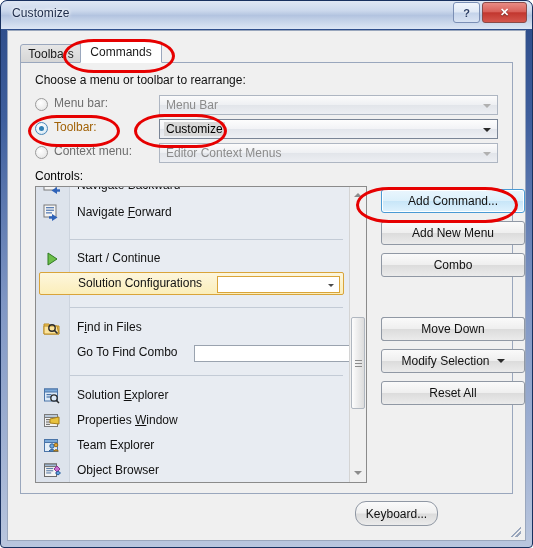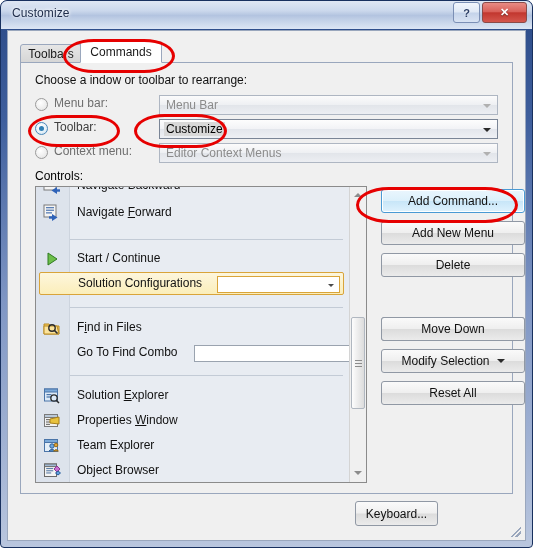--- a/index.html
+++ b/index.html
@@ -124,21 +124,21 @@
     background: radial-gradient(circle at 40% 35%, #ffffff 0%, #e4f0f8 60%, #b9d6e8 100%);
   }
   .radio.on::after {
     content: ""; position: absolute;
     left: 3px; top: 3px; width: 5px; height: 5px;
     border-radius: 50%;
     background: #2f7fb5;
   }
   .radio-label {
     position: absolute; left: 19px; top: 1px;
-    font-size: 12px; color: #404040;
+    font-size: 12px; color: #a16207;
     white-space: nowrap;
   }
   .radio-label.dim { color: #6e6e6e; }
 
   
   .combo {
     position: absolute; left: 124px; right: 0; top: 0; height: 20px;
     box-sizing: border-box;
     border: 1px solid #aeb6c2;
     background: linear-gradient(180deg,#fbfbfb 0%, #eef0f3 48%, #e2e5ea 52%, #eceef2 100%);
@@ -314,21 +314,21 @@
     border-right: 4px solid transparent;
     border-top: 4px solid #2a2a2a;
   }
 
   
   .bottombtn {
     position: absolute; bottom: 14px;
     width: 80px; height: 25px;
     box-sizing: border-box;
     border: 1px solid #9098a4;
-    border-radius: 3px;
+    border-radius: 11px;
     background: linear-gradient(180deg,#fafafa 0%, #efefef 48%, #dcdcdc 52%, #ebebeb 100%);
     font-size: 12px; color: #111;
     display: flex; align-items: center; justify-content: center;
     cursor: default;
   }
   #btn-keyboard { left: 347px; width: 83px; }
   #btn-close {
     left: 438px; width: 77px;
     border-color: #4a9ad4;
     background: linear-gradient(180deg,#eaf6fd 0%, #dcf0fb 48%, #c8e6f8 52%, #dff2fd 100%);
@@ -370,21 +370,21 @@
 
   <div id="client">
 
     <div id="tabstrip">
       <div class="tab" id="tab-commands">Commands</div>
       <div class="tab" id="tab-toolbars">Toolbars</div>
     </div>
 
     <div id="tabpanel">
 
-      <div id="prompt">Choose a indow or toolbar to rearrange:</div>
+      <div id="prompt">Choose a menu or toolbar to rearrange:</div>
 
       <div class="radio-row" id="row-menubar">
         <span class="radio"></span>
         <span class="radio-label dim">Menu bar:</span>
         <div class="combo">
           <span class="combo-text">Menu Bar</span>
           <span class="combo-arrow"></span>
         </div>
       </div>
 
@@ -548,21 +548,21 @@
             <span class="grip"></span>
           </div>
           <div class="sb-btn" id="sb-down">
             <span class="arw"></span>
           </div>
         </div>
       </div>
 
       <div class="sidebtn" id="btn-add-command">Add Command...</div>
       <div class="sidebtn" id="btn-add-new-menu">Add New Menu</div>
-      <div class="sidebtn" id="btn-delete">Delete</div>
+      <div class="sidebtn" id="btn-delete">Combo</div>
       <div class="sidebtn" id="btn-move-up">Move Up</div>
       <div class="sidebtn" id="btn-move-down">Move Down</div>
       <div class="sidebtn" id="btn-modify-sel">
         <span>Modify Selection</span>
         <span class="btn-caret"></span>
       </div>
       <div class="sidebtn" id="btn-reset-all">Reset All</div>
 
     </div>
 

